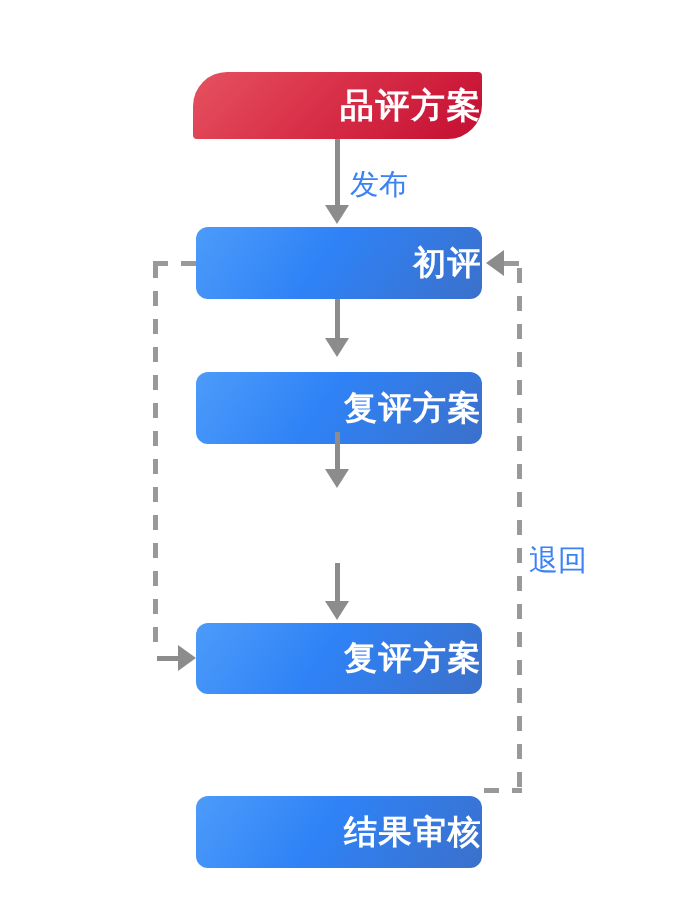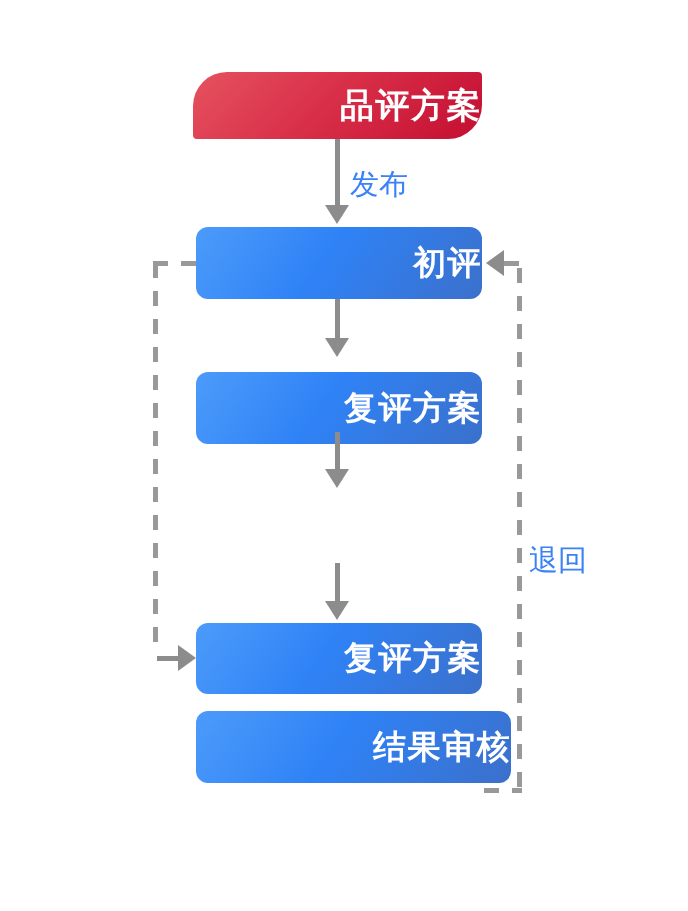--- a/index.html
+++ b/index.html
@@ -30,21 +30,21 @@
   }
   .node.step {
     left: 196px; width: 286px; height: 72px;
     border-radius: 12px;
     background: linear-gradient(125deg, #4C9BFA 0%, #2F82F6 45%, #3B70CB 100%);
   }
   .node.step1 { top: 227px; }
   .node.step2 { top: 372px; }
   .node.step3 { top: 491px; }
   .node.step4 { top: 623px; height: 71px; }
-  .node.step5 { top: 711px; padding-left: 29px; }
+  .node.step5 { top: 796px; }
 
   
   .vline {
     position: absolute;
     left: 335px;
     width: 5px;
     background: #8C8C8C;
   }
   .vline.a1 { top: 139px; height: 68px; }
   .vline.a2 { top: 299px; height: 41px; }

